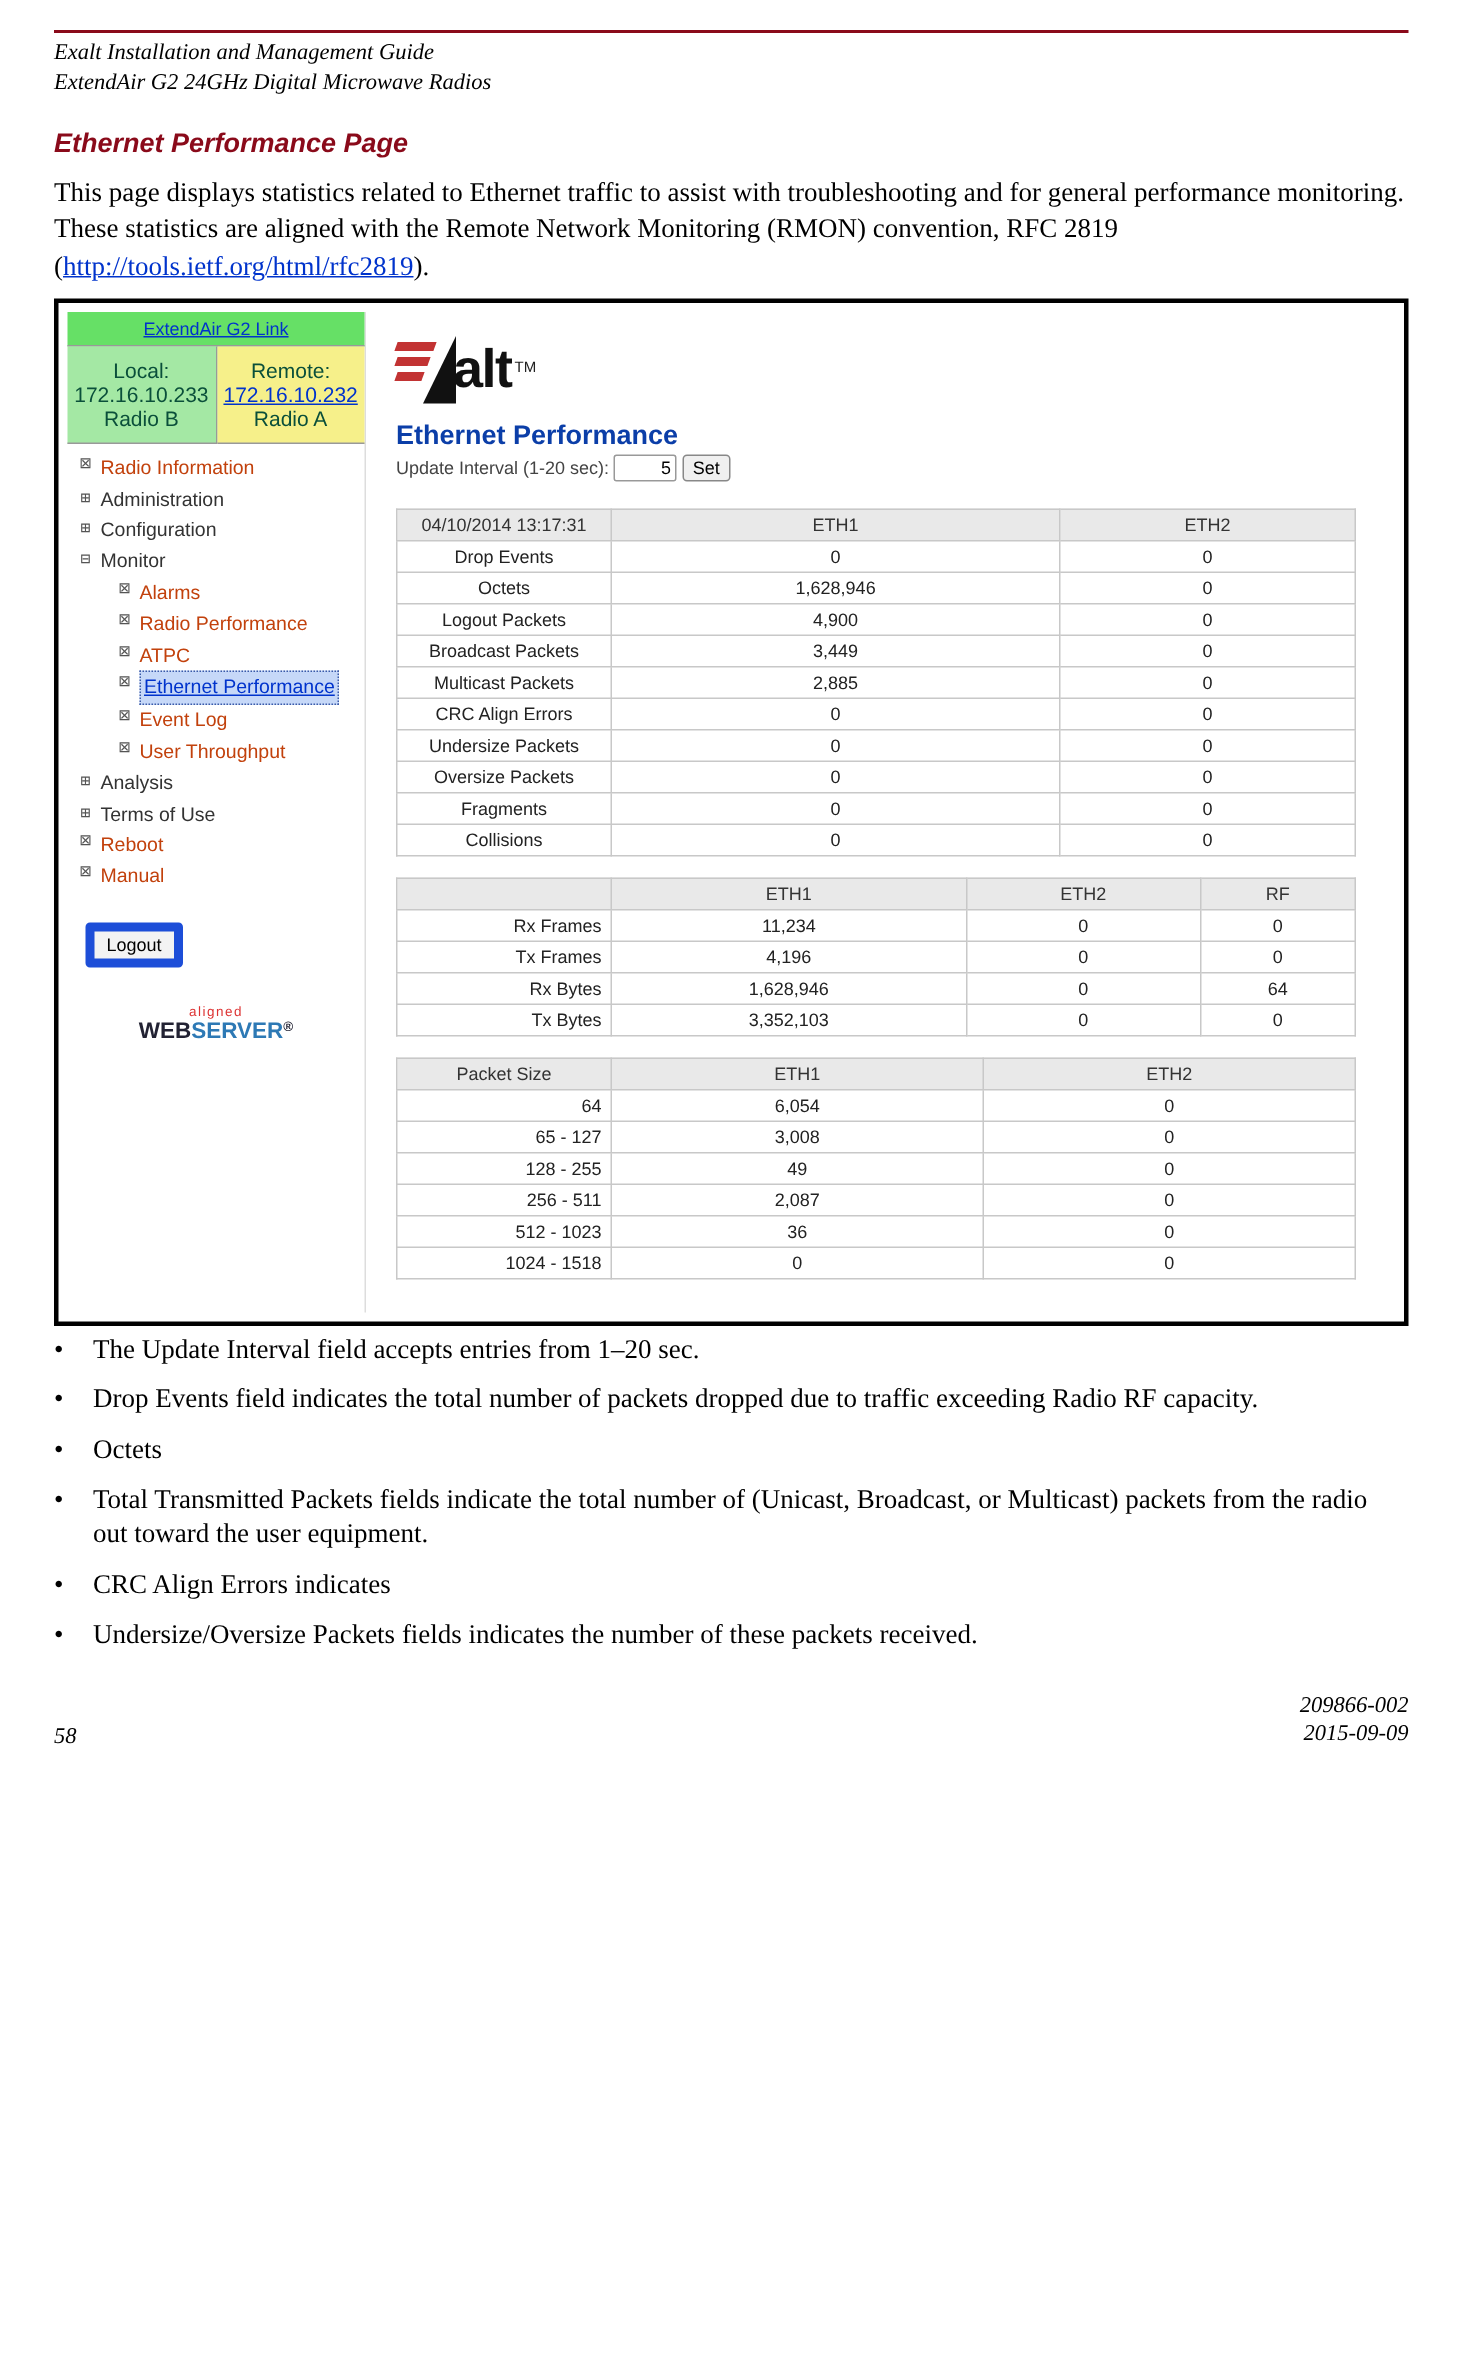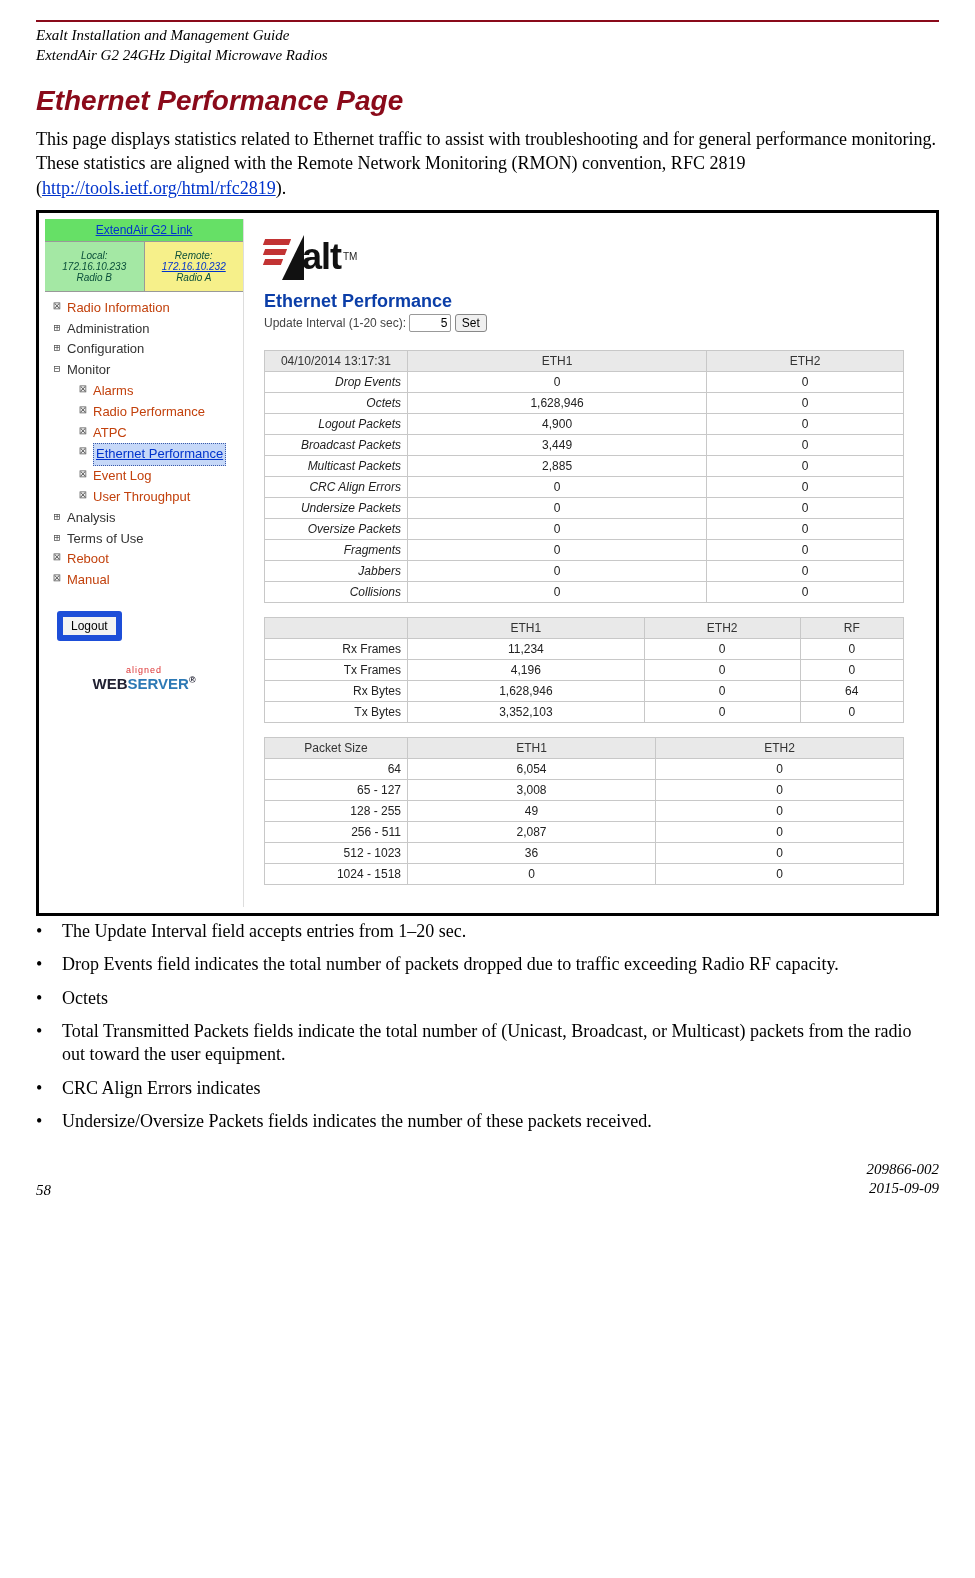--- a/index.html
+++ b/index.html
@@ -24,21 +24,21 @@
     font-style: italic;
     font-size: 15px;
     line-height: 1.3;
     margin-bottom: 20px;
   }
   .section-title {
     font-family: Arial, Helvetica, sans-serif;
     font-weight: bold;
     font-style: italic;
     color: #8a0a1a;
-    font-size: 28px;
+    font-size: 18px;
     margin: 8px 0 10px 0;
   }
   .body-para {
     font-size: 18px;
     line-height: 1.35;
     margin: 0 0 10px 0;
   }
   a.doc-link {
     color: #0033cc;
     text-decoration: underline;
@@ -70,24 +70,23 @@
     font-size: 12px;
     padding: 4px 0;
     border-bottom: 1px solid #999;
   }
   .radio-boxes {
     display: flex;
   }
   .radio-box {
     flex: 1;
     text-align: center;
-    font-size: 10px;
+    font-size: 14px;
     padding: 8px 2px;
     border-bottom: 1px solid #999;
-    font-style: italic;
   }
   .radio-local { background: #a4e8a4; color:#0a4f3a; border-right:1px solid #999;}
   .radio-remote { background: #f6f08a; color:#0a4f3a;}
   .radio-remote .ip { text-decoration: underline; color:#0033cc;}
   .nav {
     padding: 6px 4px 10px 4px;
     font-size: 13px;
     line-height: 1.6;
   }
   .nav .item { display:flex; align-items:flex-start; gap:4px; padding-left:2px;}
@@ -148,21 +147,21 @@
     margin-bottom: 14px;
   }
   table.stats th, table.stats td {
     border:1px solid #c8c8c8;
     padding:3px 6px;
     text-align:center;
   }
   table.stats th {
     background:#e9e9e9; font-weight:normal; color:#333;
   }
-  table.stats .rowlabel { text-align:right;font-style:italic; }
+  table.stats .rowlabel { text-align:center; }
   table.stats .rowlabel-r { text-align:right; }
   .figure-caption {
     font-style: italic;
     font-size: 17px;
     margin: 6px 0 8px 0;
   }
   ul.bullets {
     list-style: none;
     padding:0; margin:0 0 10px 0;
     font-size:18px;
@@ -357,25 +356,20 @@
                   <td class="rowlabel">Oversize Packets</td>
                   <td>0</td>
                   <td>0</td>
                 </tr>
                 <tr>
                   <td class="rowlabel">Fragments</td>
                   <td>0</td>
                   <td>0</td>
                 </tr>
                 <tr>
-                  <td class="rowlabel">Jabbers</td>
-                  <td>0</td>
-                  <td>0</td>
-                </tr>
-                <tr>
                   <td class="rowlabel">Collisions</td>
                   <td>0</td>
                   <td>0</td>
                 </tr>
               </tbody>
           </table>
 
           <table class="stats">
             <thead>
               <tr>

